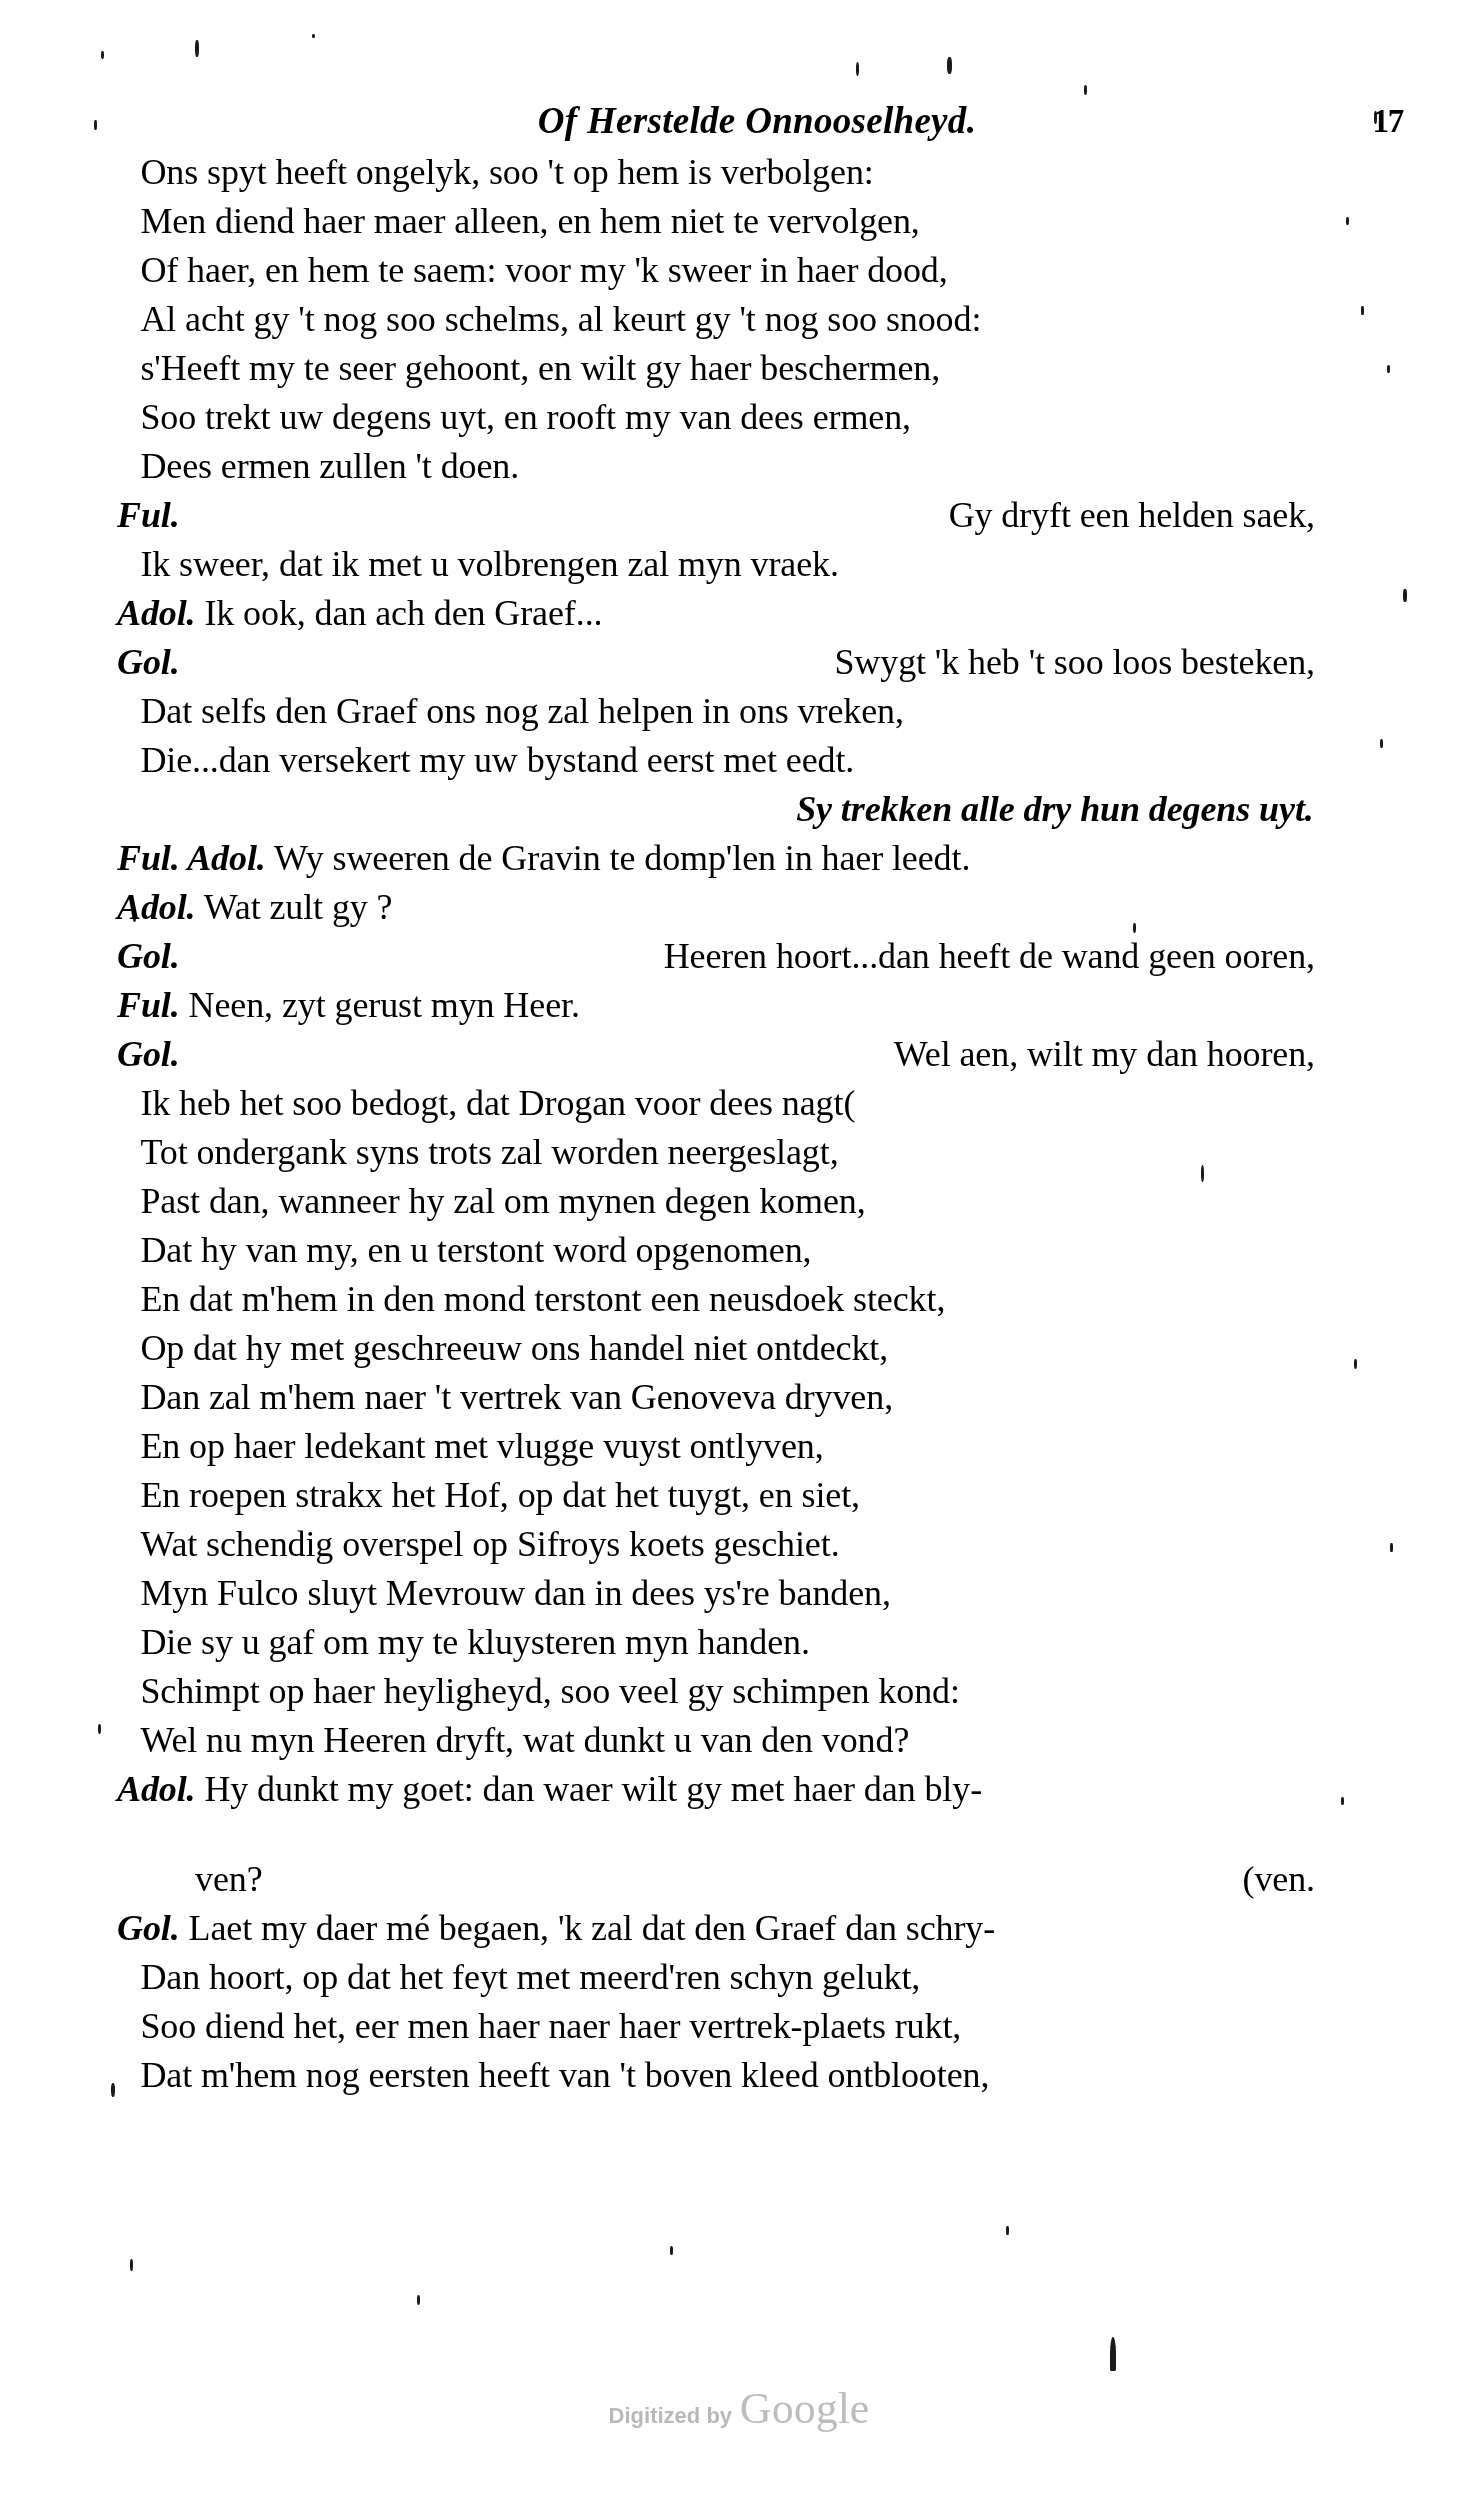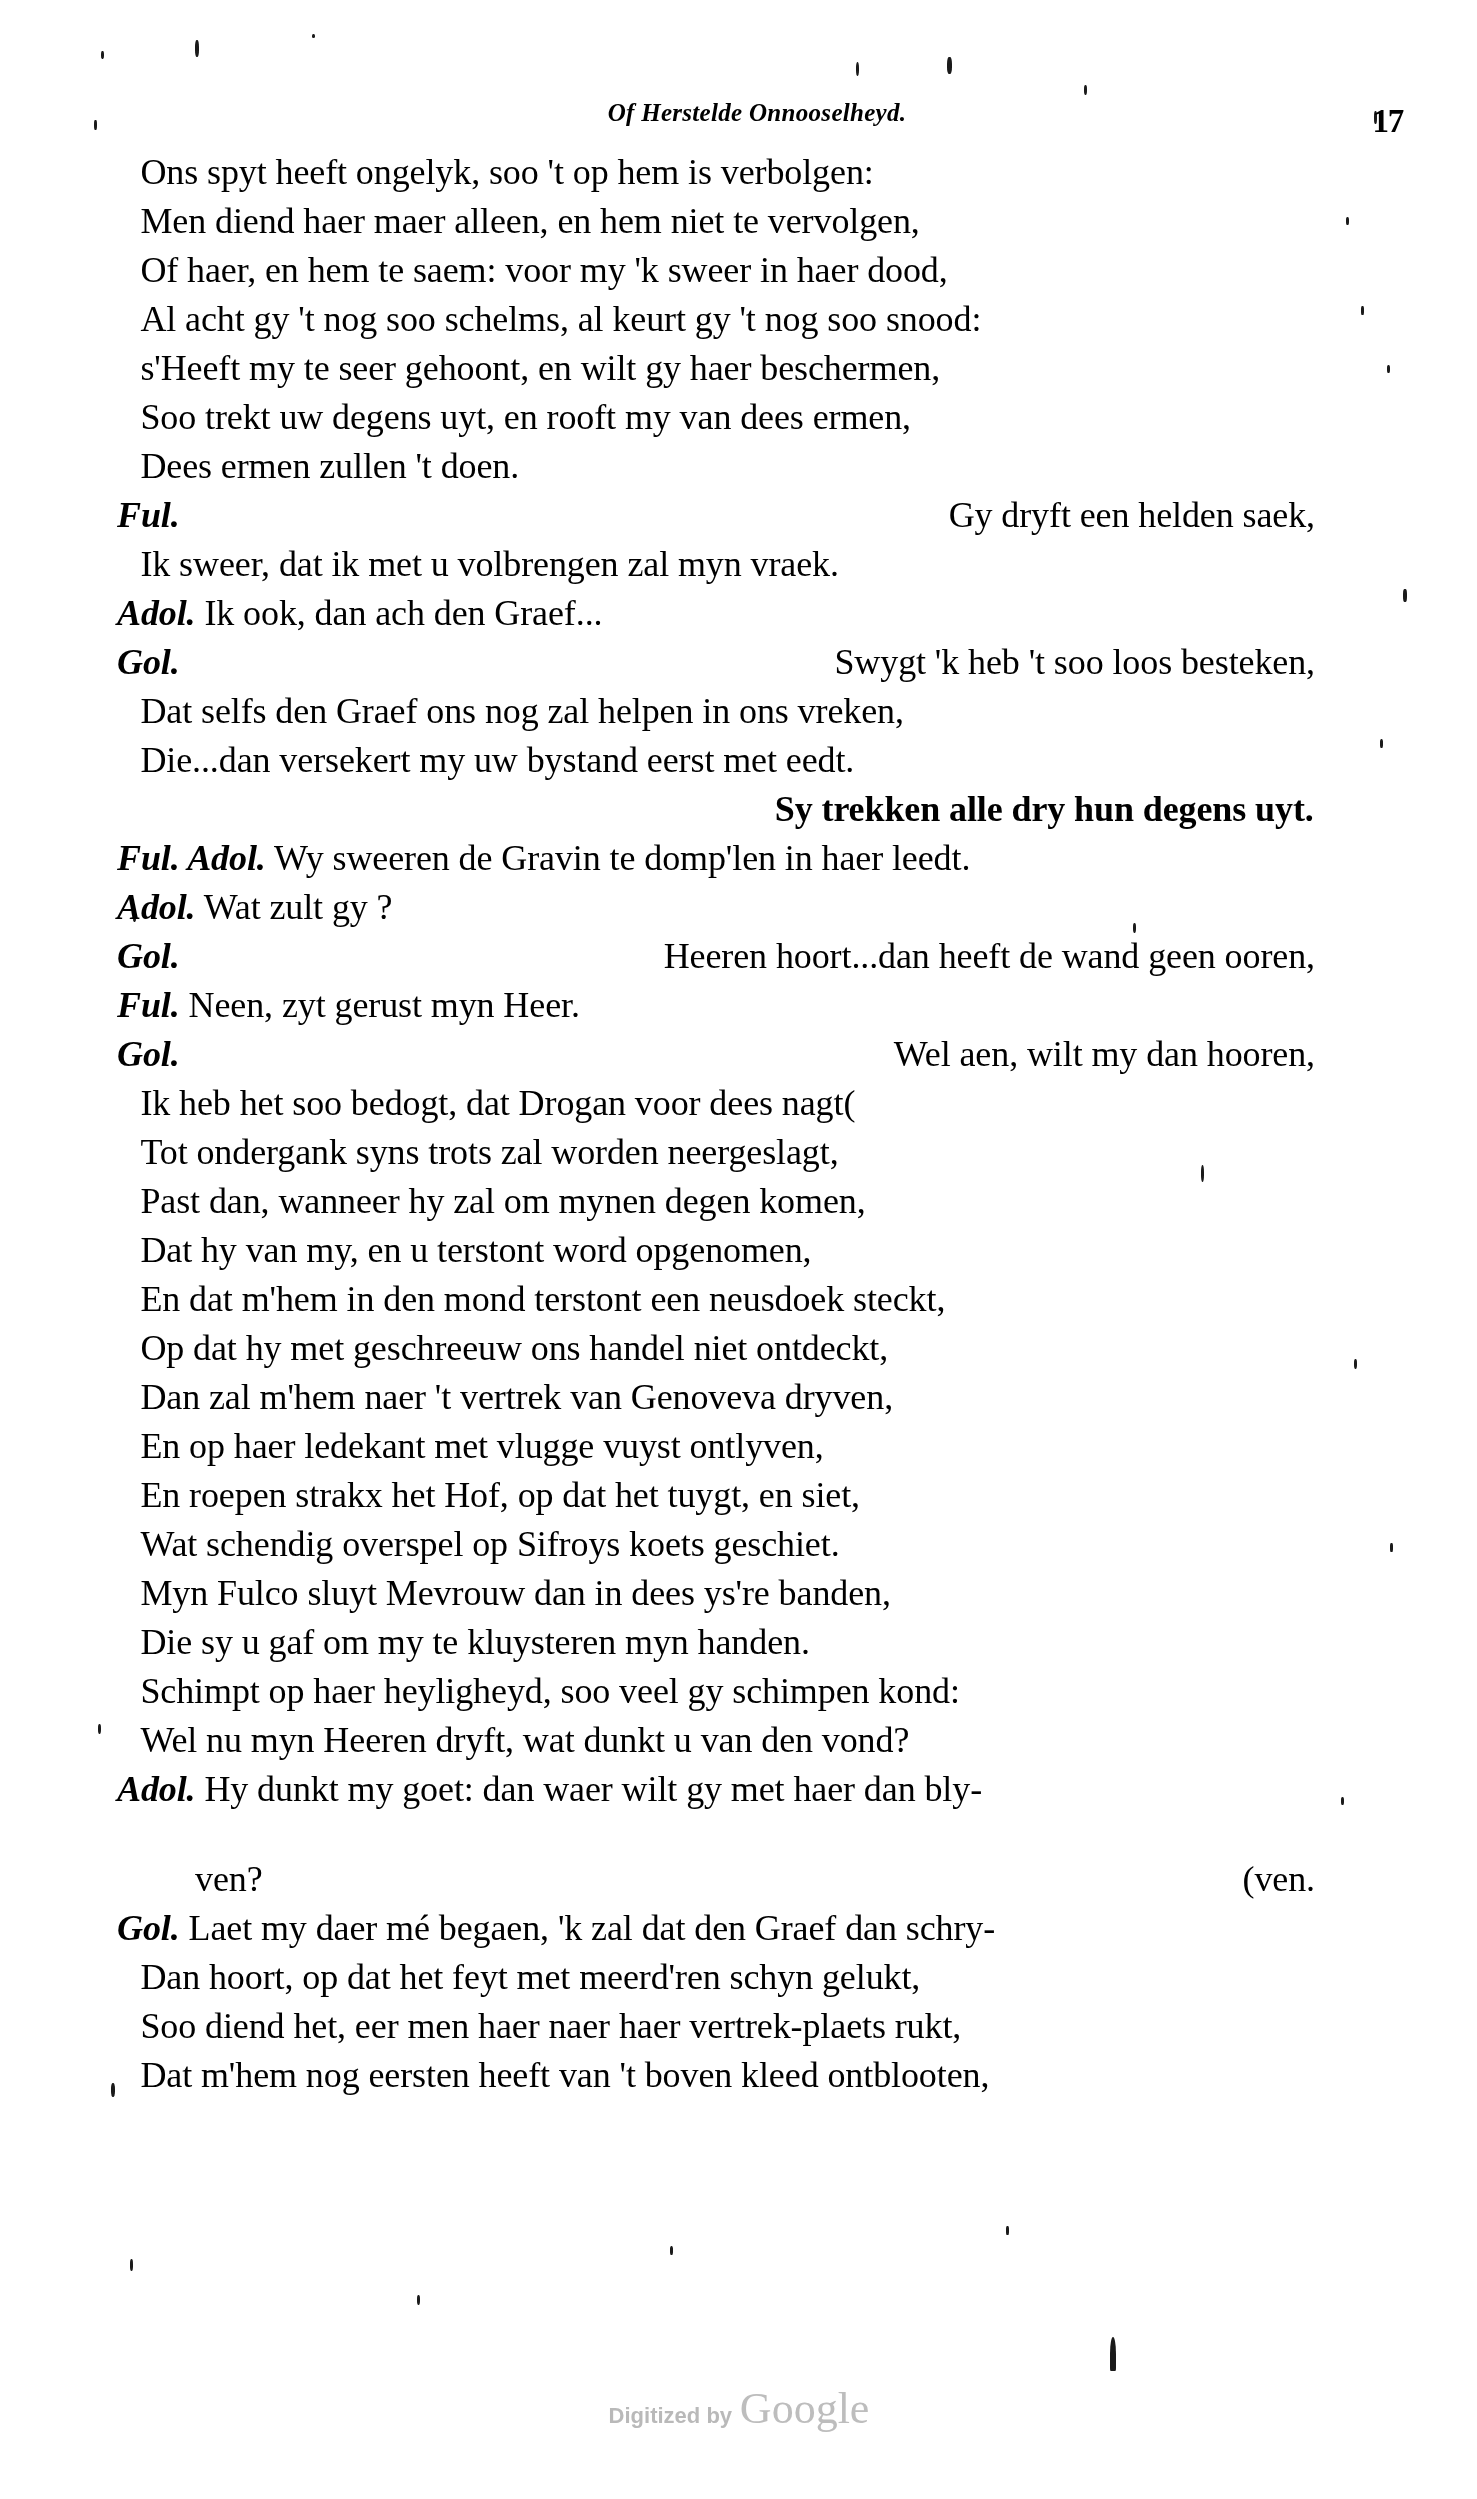--- a/index.html
+++ b/index.html
@@ -36,21 +36,21 @@
     right: 75px;
     top: 99px;
     height: 46px;
   }
   #running-title {
     position:absolute;
     left: 0; right: 0;
     text-align: center;
     font-style: italic;
     font-weight: bold;
-    font-size: 25px;
+    font-size: 37px;
     letter-spacing: 0.3px;
     white-space: nowrap;
   }
   #page-number {
     position:absolute;
     right: 0;
     top: 3.9px;
     font-weight: bold;
     font-size: 33px;
     letter-spacing: -1.3px;
@@ -79,20 +79,21 @@
   
   .ln.speech { padding-left: 0; }
   
   .ln.turnover { padding-left: 78px; }
 
   .spk {
     font-style: italic;
     font-weight: bold;
   }
   .stage {
+    font-style: italic;
     font-weight: bold;
   }
 
   
   .ln.split { display: flex; align-items: baseline; }
   .ln.split .left { flex: 0 0 auto; }
   .ln.split .right { flex: 1 1 auto; text-align: right; }
 
   
   .ln.right { text-align: right; padding-right: 1.3px; }

